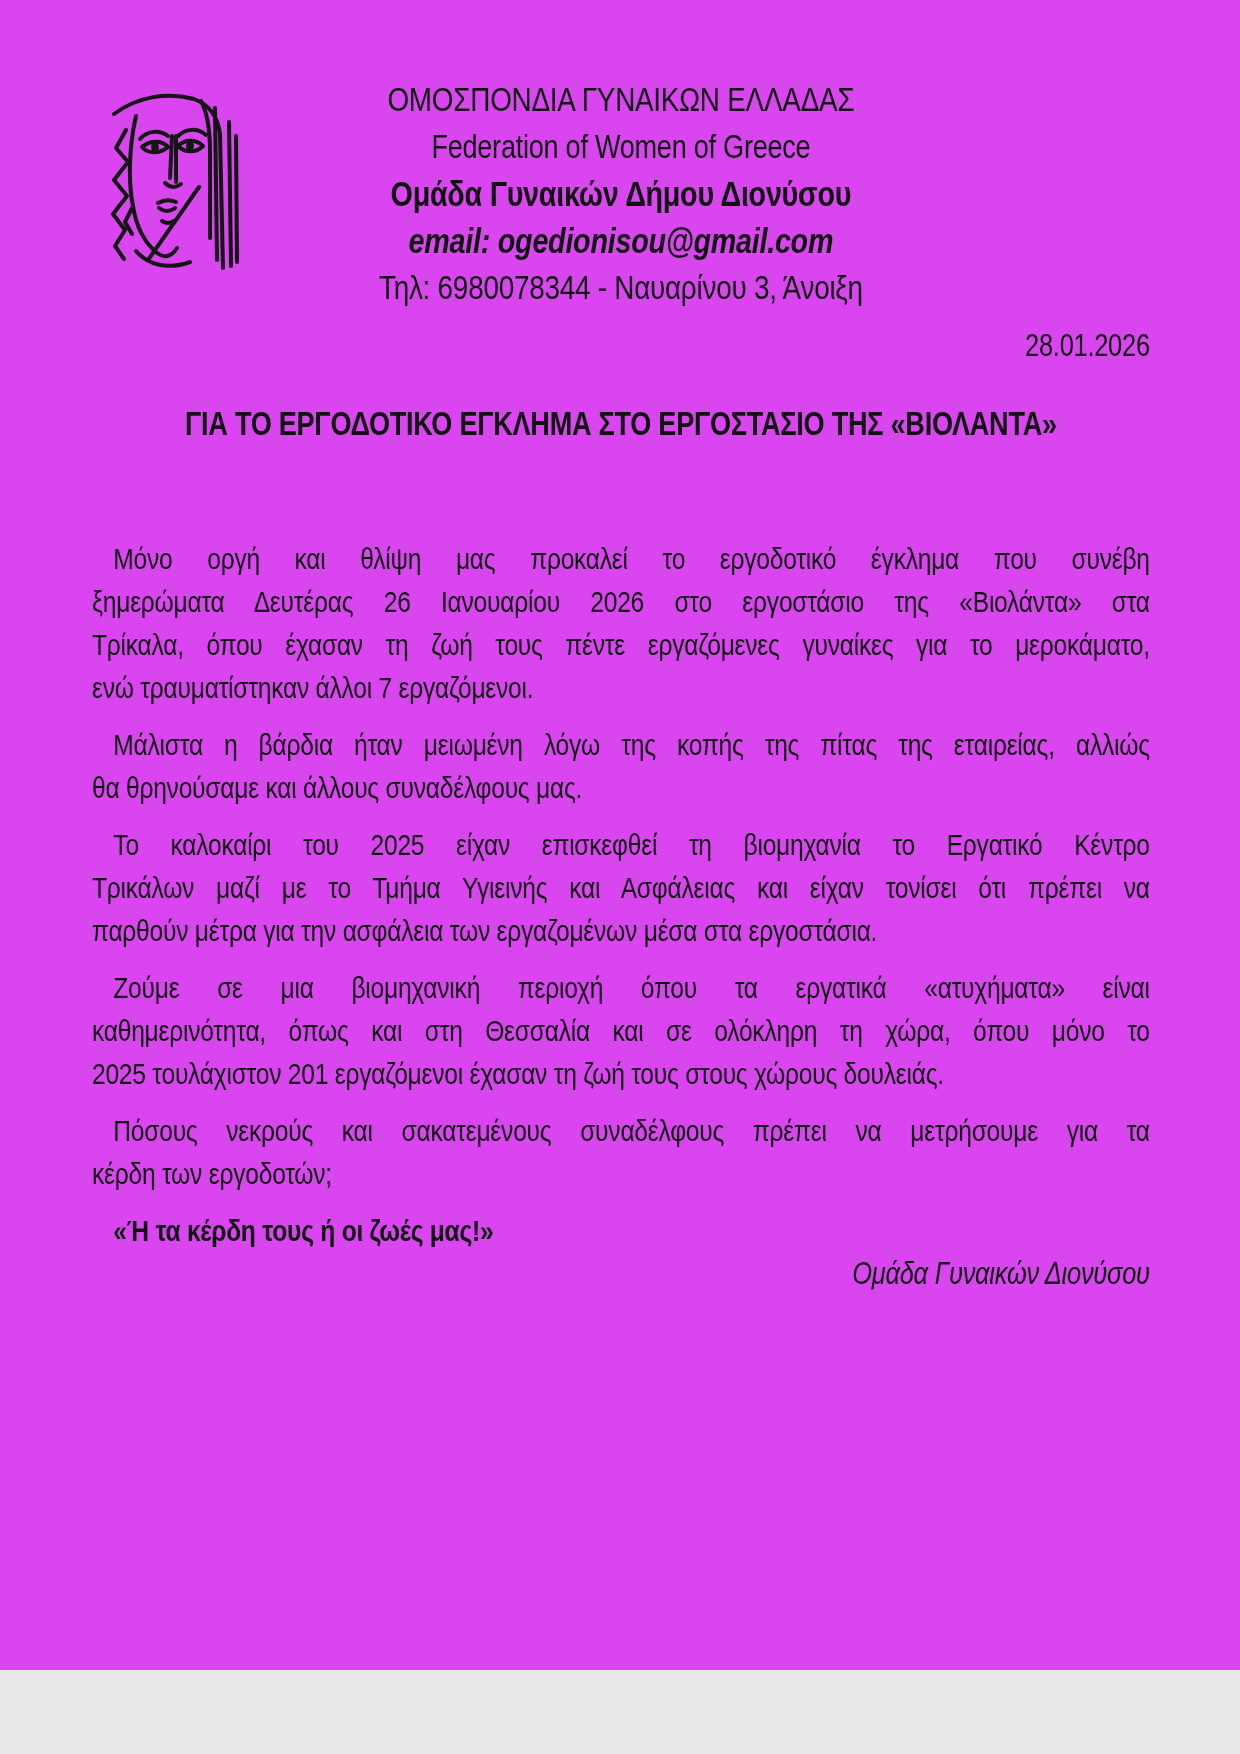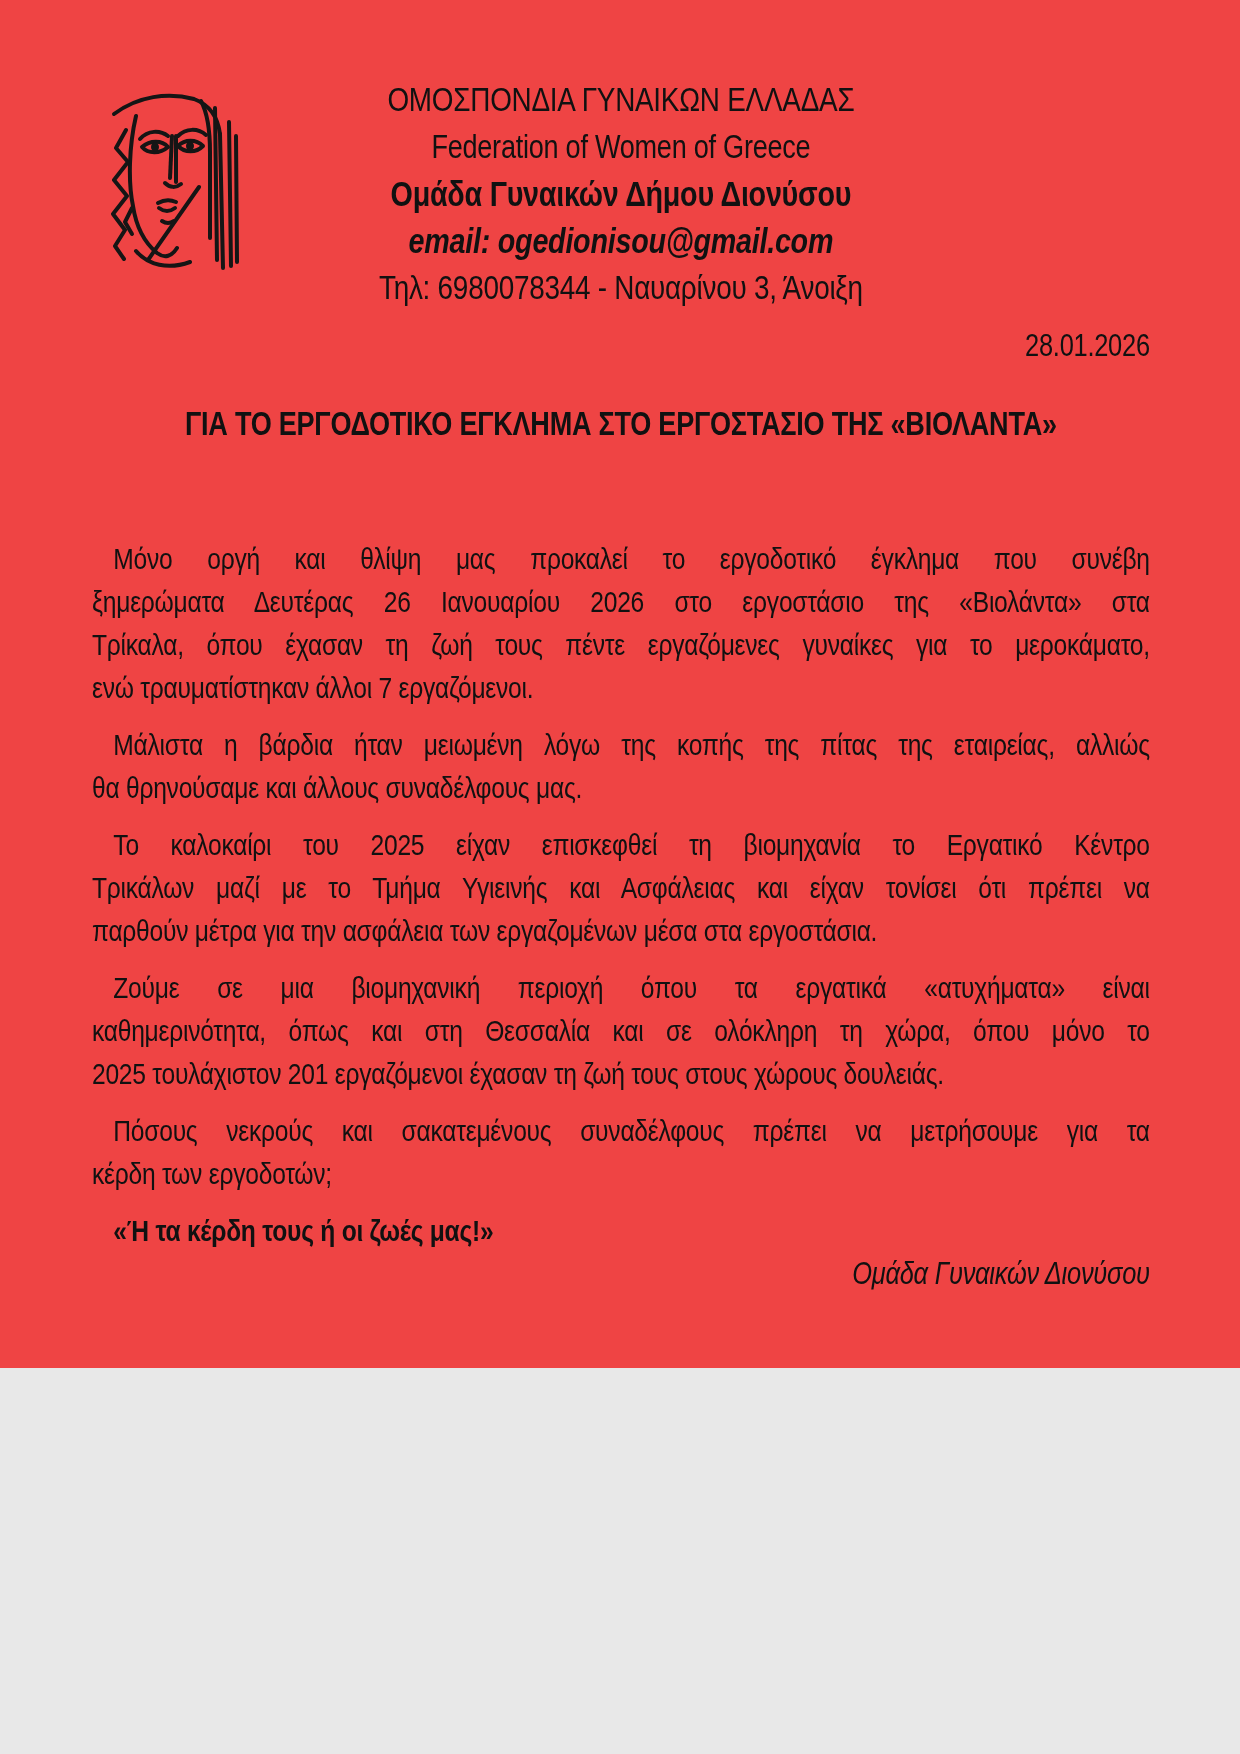--- a/index.html
+++ b/index.html
@@ -1,20 +1,20 @@
 <!DOCTYPE html>
 <html lang="el"><head>
 <meta charset="utf-8">
 <style>
   html,body{margin:0;padding:0;background:#e8e8e8;}
   .page{
     position:relative;
-    width:1240px;height:1368px;
+    width:1240px;height:1670px;
     margin:0 auto;
-    background:#ef4444;
+    background:#d946ef;
     overflow:hidden;
     font-family:"Liberation Sans","DejaVu Sans",sans-serif;
     color:#111111;
   }
   .logo{position:absolute;left:106px;top:90px;width:142px;height:184px;}
   .logo svg{width:100%;height:100%;}
   
   .content{
     position:absolute;left:92px;top:0;
     width:1290px;

